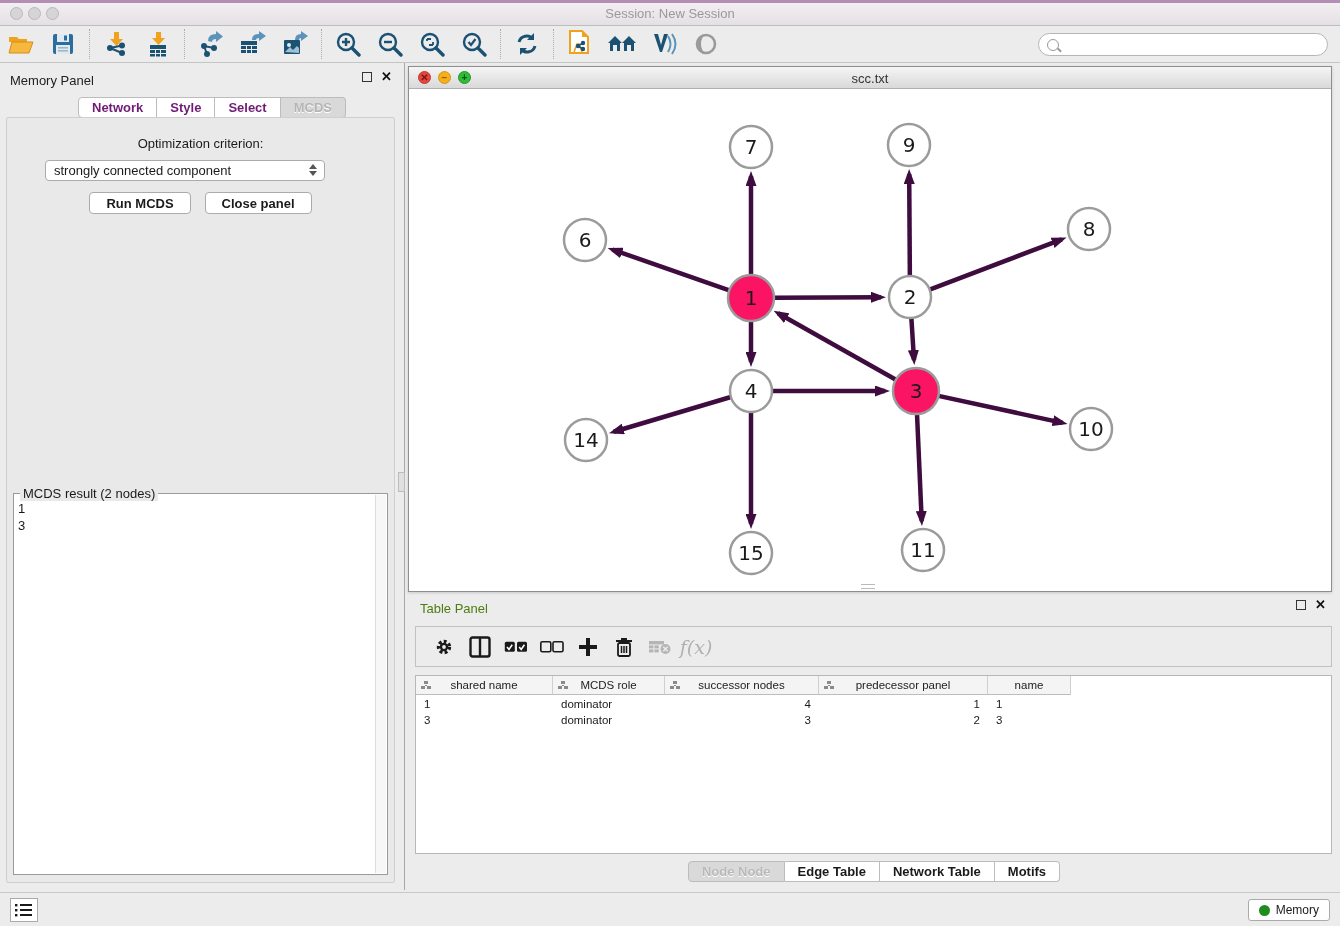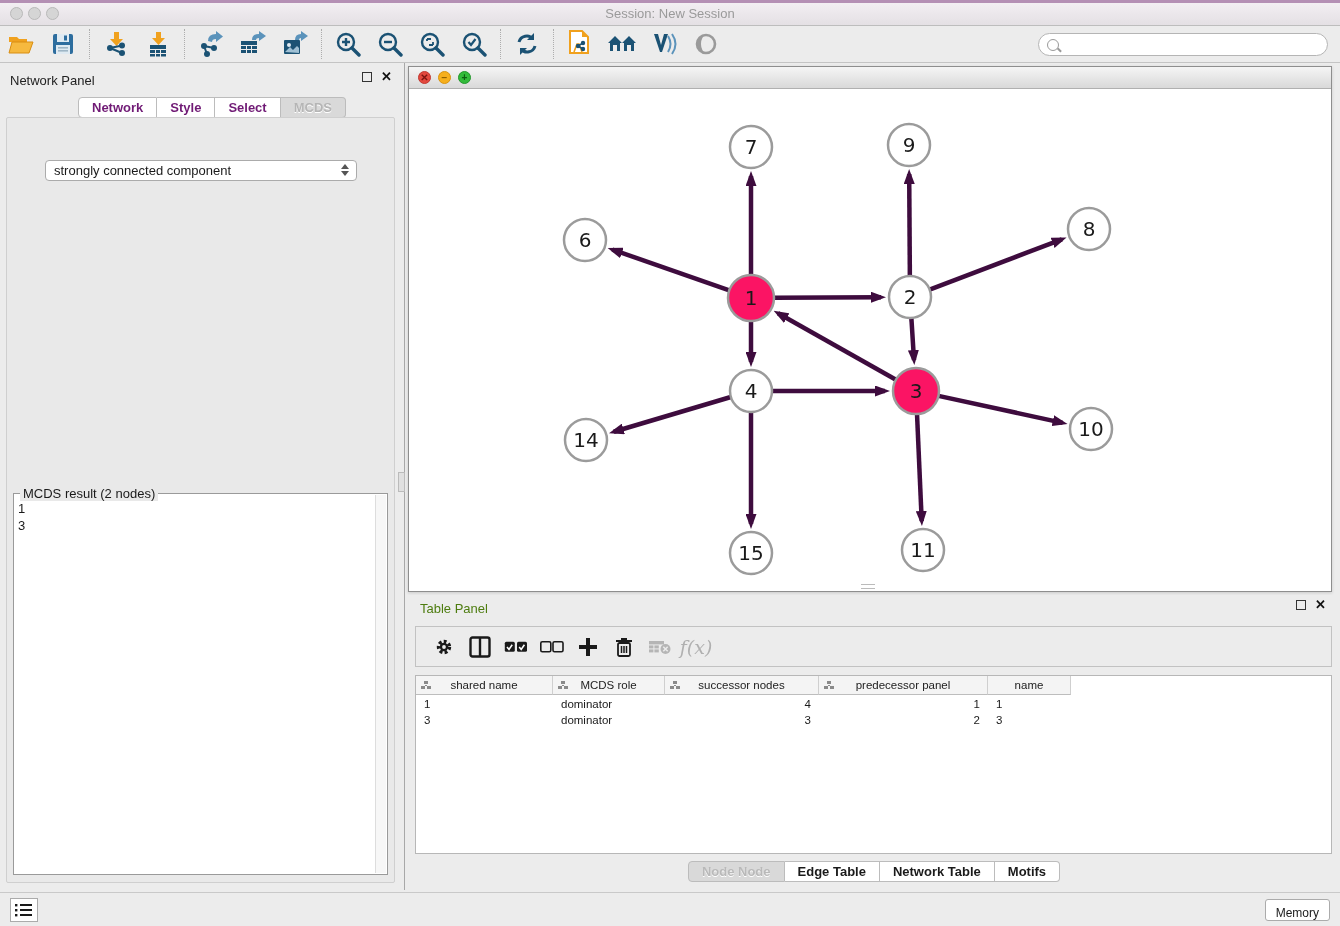--- a/index.html
+++ b/index.html
@@ -32,21 +32,21 @@
   .close-ic { font-size:13px; font-weight:bold; color:#111; line-height:10px; }
   .cp-tabs { position:absolute; left:78px; top:34px; display:flex; }
   .cp-tab { height:21px; padding:2px 13px; background:#fff; border:1px solid #bcbcbc; border-left:none;
     font-size:13px; font-weight:bold; color:#701a75; display:flex; align-items:center; }
   .cp-tab:first-child { border-left:1px solid #bcbcbc; border-radius:4px 0 0 4px; }
   .cp-tab:last-child { border-radius:0 4px 4px 0; }
   .cp-tab.sel { background:#d9d9d9; color:#b5b5b5; text-shadow:0 1px 0 #fff; }
   .cp-body { position:absolute; left:6px; top:54px; width:389px; height:766px; background:#e9e9e9;
     border:1px solid #cfcfcf; border-radius:2px; }
   .opt-label { position:absolute; left:0; top:18px; width:100%; text-align:center; font-size:13px; }
-  .dropdown { position:absolute; left:38px; top:42px; width:312px; height:21px; background:#fff;
+  .dropdown { position:absolute; left:38px; top:42px; width:280px; height:21px; background:#fff;
     border:1px solid #ababab; border-radius:4px; display:flex; align-items:center; padding:0 8px; font-size:13px; }
   .dd-arrows { position:absolute; right:7px; top:3px; display:flex; flex-direction:column; gap:2px; }
   .dd-arrows i { width:0; height:0; border-left:4px solid transparent; border-right:4px solid transparent; }
   .dd-up { border-bottom:5px solid #555; }
   .dd-down { border-top:5px solid #555; }
   .btnrow { position:absolute; left:0; top:74px; width:100%; display:flex; justify-content:center; gap:14px; }
   .pbtn { height:22px; padding:2px 16px; background:#fff; border:1px solid #ababab; border-radius:4px;
     font-size:13px; font-weight:bold; color:#1a1a1a; display:flex; align-items:center; }
   .result-box { position:absolute; left:6px; top:375px; width:375px; height:382px; border:1px solid #9a9a9a; background:#fff; }
   .result-legend { position:absolute; left:6px; top:-8px; background:#e9e9e9; padding:0 3px; font-size:13px; }
@@ -94,21 +94,21 @@
     font-size:13px; font-weight:bold; display:flex; align-items:center; }
   .tp-tab:first-child { border-left:1px solid #bcbcbc; border-radius:4px 0 0 4px; }
   .tp-tab:last-child { border-radius:0 4px 4px 0; }
   .tp-tab.sel { background:#d9d9d9; color:#b9b9b9; text-shadow:0 1px 0 #fff; }
 
   
   .statusbar { position:absolute; left:0; top:892px; width:1340px; height:34px; background:#ececec; border-top:1px solid #c9c9c9; }
   .list-btn { position:absolute; left:10px; top:5px; width:28px; height:24px; background:#fff; border:1px solid #ababab;
     display:flex; align-items:center; justify-content:center; }
   .mem-btn { position:absolute; right:10px; top:6px; height:22px; background:#fff; border:1px solid #ababab;
-    border-radius:3px; display:flex; align-items:center; gap:6px; padding:0 10px; font-size:12px;flex-direction:column; }
+    border-radius:3px; display:flex; align-items:center; gap:6px; padding:0 10px; font-size:12px; }
   .mem-dot { width:11px; height:11px; border-radius:50%; background:#1f8c1f; }
 </style>
 </head>
 <body>
 
 <div class="titlebar">
   <span class="tl-dot" style="left:10px"></span>
   <span class="tl-dot" style="left:28px"></span>
   <span class="tl-dot" style="left:46px"></span>
   <div class="t-title">Session: New Session</div>
@@ -258,56 +258,62 @@
         <path d="M14 2 a9 9 0 0 0 0 18 a5 9 0 0 1 0-18" fill="#9a9a9a"></path>
       </svg>
   </span>
   <div class="searchbox">
     <span class="mag"></span>
     <input style="border: none; outline: none; flex: 1 1 0%; background: transparent; font-size: 12px; padding-left: 6px;" placeholder="">
   </div>
 </div>
 
 <div class="cpanel">
-  <div class="cpanel-head">Network Panel</div>
+  <div class="cpanel-head">Memory Panel</div>
   <div class="win-btns">
     <span class="float-ic"></span>
     <span class="close-ic">✕</span>
   </div>
   <div class="cp-tabs" id="cp-tabs">
       <span class="cp-tab">Network</span>
       <span class="cp-tab">Style</span>
       <span class="cp-tab">Select</span>
       <span class="cp-tab sel">MCDS</span>
     </div>
   <div class="cp-body">
+    <div class="opt-label">Optimization criterion:</div>
     <div class="dropdown">
       <span>strongly connected component</span>
       <span class="dd-arrows">
           <i class="dd-up"></i>
           <i class="dd-down"></i>
         </span>
     </div>
+    <div class="btnrow">
+      <span class="pbtn">Run MCDS</span>
+      <span class="pbtn">Close panel</span>
+    </div>
     <div class="result-box">
       <span class="result-legend">MCDS result (2 nodes)</span>
       <div class="result-text" id="result-text">1
 3</div>
       <div class="result-scroll"></div>
     </div>
   </div>
 </div>
 
 <div class="vsplit"></div>
 <div class="vsplit-handle"></div>
 
 <div class="netwin">
   <div class="netwin-title">
     <span class="mac red">✕</span>
     <span class="mac yel">−</span>
     <span class="mac grn">+</span>
+    <span class="nt">scc.txt</span>
   </div>
   <svg class="netcanvas" id="graph-svg" width="922" height="502" viewBox="0 0 922 502">
       <defs>
         <marker id="arr" markerWidth="15" markerHeight="11" refX="10" refY="5.5" orient="auto" markerUnits="userSpaceOnUse">
           <path d="M0,0 L15,5.5 L0,11 z" fill="#3e0c3e"></path>
         </marker>
       </defs>
       <line x1="341" y1="185" x2="341" y2="86" stroke="#3e0c3e" stroke-width="4.5" marker-end="url(#arr)"></line>
       <line x1="319.28718253123094" y1="200.4135938964542" x2="202.37703072149142" y2="159.56546856534038" stroke="#3e0c3e" stroke-width="4.5" marker-end="url(#arr)"></line>
       <line x1="363.9995451264251" y1="207.85534877278977" x2="471.0005735362466" y2="207.1823863299607" stroke="#3e0c3e" stroke-width="4.5" marker-end="url(#arr)"></line>

